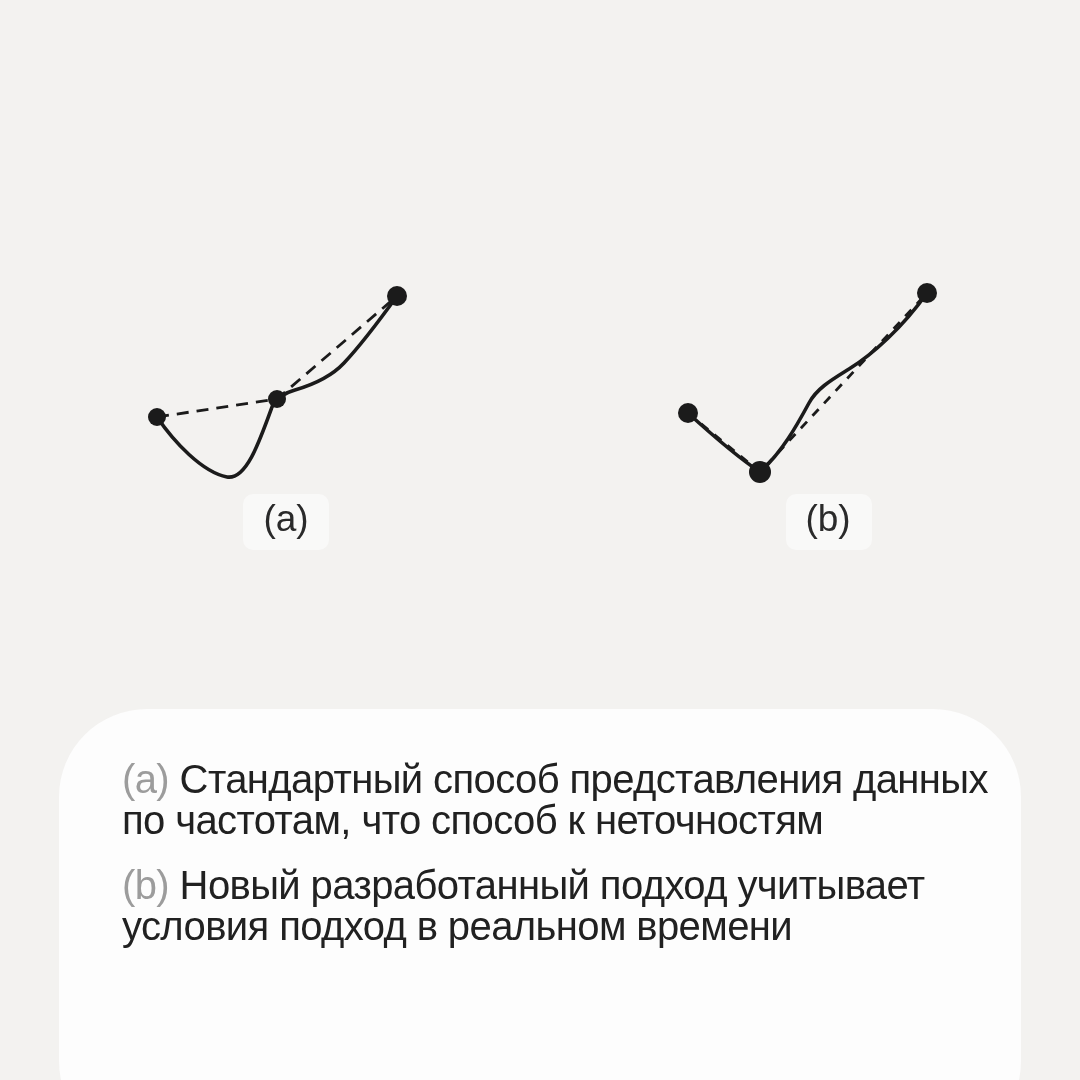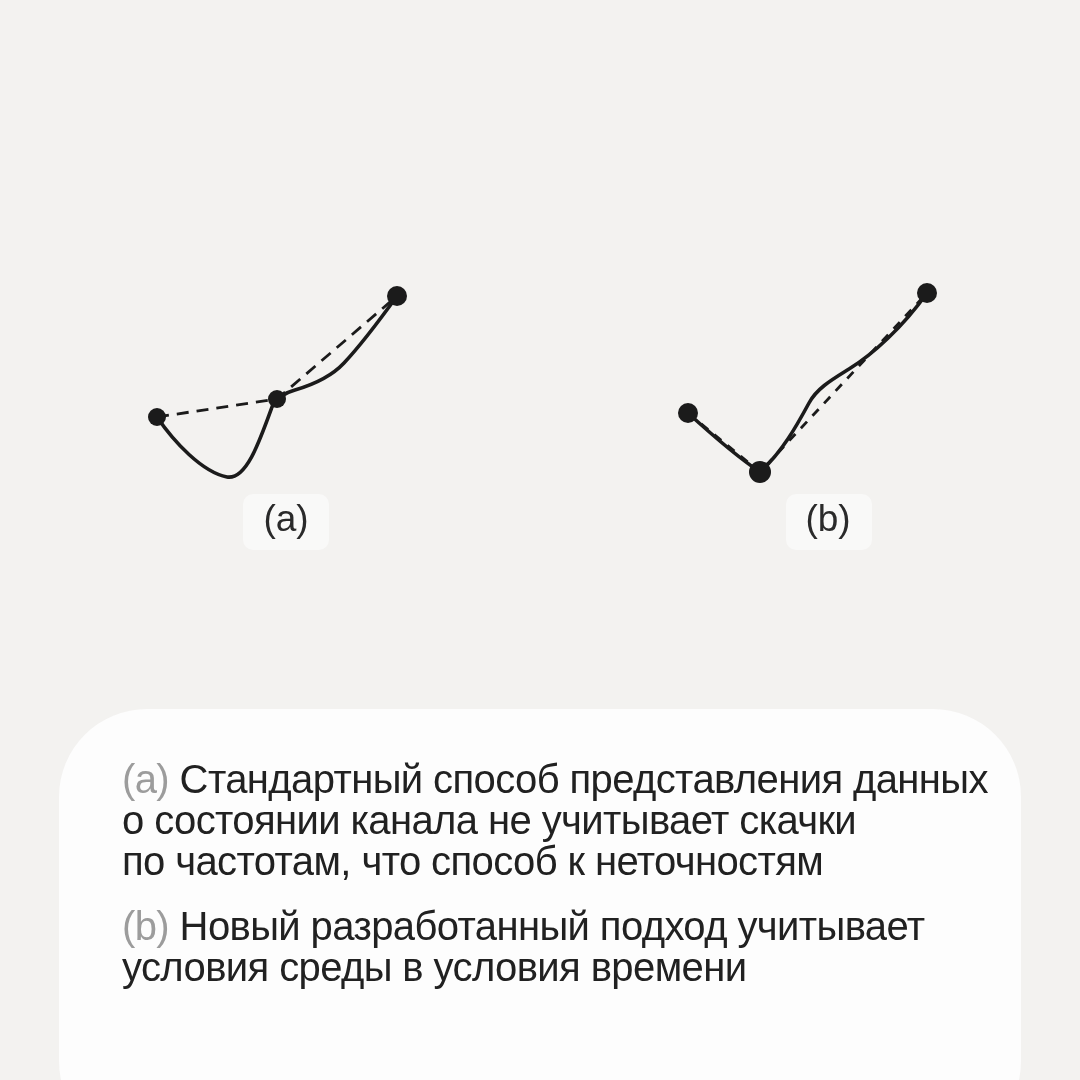--- a/index.html
+++ b/index.html
@@ -94,24 +94,23 @@
       <circle class="data-dot" cx="927" cy="293" r="10"></circle>
       <text class="figure-label" x="828" y="531">(b)</text>
     </g>
 
   </svg>
 
   <div class="caption-card">
 
     <div class="caption-item">
       <span class="caption-line"><span class="caption-prefix">(a)</span> <span>Стандартный способ представления данных</span></span>
-      <span class="caption-line">о состоянии канала не учитывает скачки</span>
       <span class="caption-line">по частотам, что способ к неточностям</span>
     </div>
 
     <div class="caption-item">
       <span class="caption-line"><span class="caption-prefix">(b)</span> <span>Новый разработанный подход учитывает</span></span>
-      <span class="caption-line">условия среды в условия времени</span>
+      <span class="caption-line">условия подход в реальном времени</span>
     </div>
 
   </div>
 
 </div>
 
 </body></html>

